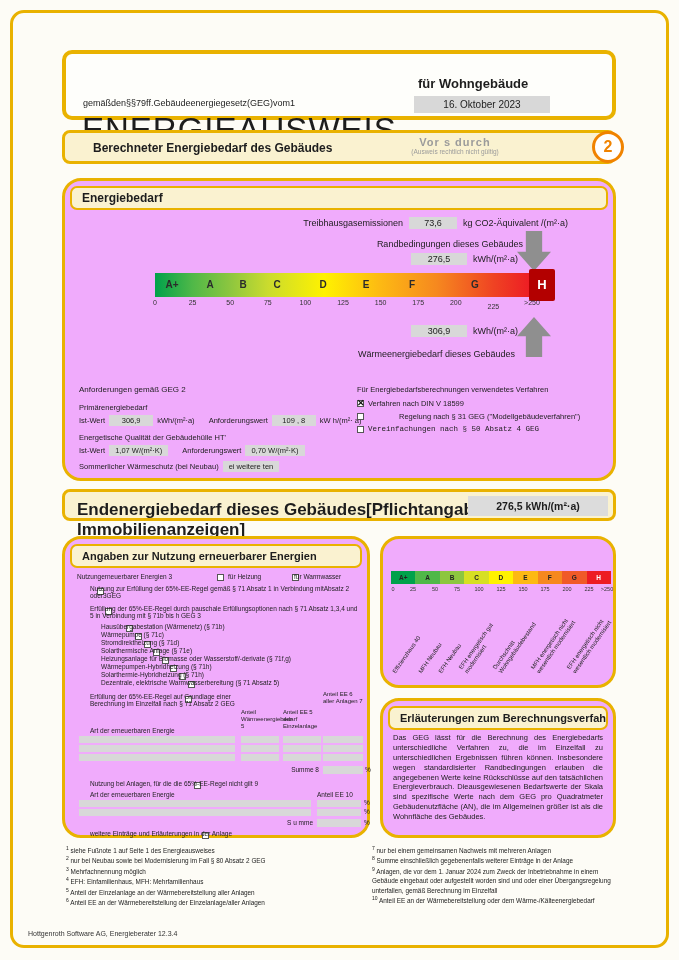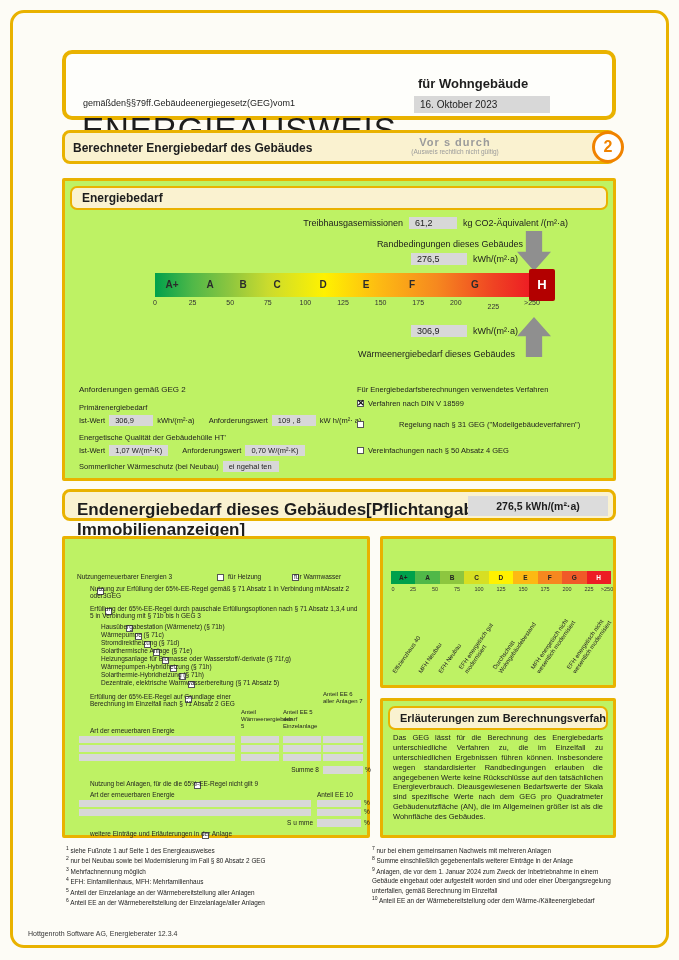--- a/index.html
+++ b/index.html
@@ -2,26 +2,26 @@
 <html><head>
 <meta charset="utf-8">
 <style>
   *{box-sizing:border-box;margin:0;padding:0;}
   html,body{margin:0;padding:0;}
   body{width:679px;height:960px;position:relative;overflow:hidden;background:#FDFCF6;
        font-family:"Liberation Sans",sans-serif;color:#1d1d1d;}
   .abs{position:absolute;}
   .frame{position:absolute;left:10px;top:10px;right:10px;bottom:12px;
          border:3px solid #E9B200;border-radius:14px;}
-  .sec{position:absolute;border:3px solid #E9B200;border-radius:2px;background:#bef264;}
+  .sec{position:absolute;border:3px solid #E9B200;border-radius:19px;background:#f0abfc;}
   .sechead{position:absolute;left:5px;right:5px;top:5px;height:24px;border:2px solid #E9B200;
            border-radius:7px;background:#FAF2D0;font-weight:bold;font-size:12px;
            line-height:20px;padding-left:10px;white-space:nowrap;overflow:hidden;}
   .strip{position:absolute;border:3px solid #E9B200;border-radius:8px;background:#FAF2D0;}
-  .vb{background:#D8D8D8;display:inline-block;padding:1px 6px;white-space:nowrap;}
+  .vb{background:#D8D8D8;display:inline-block;text-align:center;padding:1px 6px;white-space:nowrap;}
   .row{display:flex;gap:6px;align-items:center;font-size:9px;white-space:nowrap;}
   .srow{display:flex;gap:4px;align-items:center;font-size:7.5px;white-space:nowrap;}
   .rlabel{text-align:right;display:inline-block;}
   .u{}
   .cb{display:inline-block;width:7px;height:7px;border:1px solid #555;background:#fff;
       position:relative;flex:none;vertical-align:middle;}
   .cb.checked::after{content:"✕";position:absolute;left:-1px;top:-3.5px;font-size:9px;
       font-weight:bold;color:#111;}
   .arrow-down{background:#8F8F8F;clip-path:polygon(26% 0,74% 0,74% 52%,100% 52%,50% 100%,0 52%,26% 52%);}
   .arrow-up{background:#8F8F8F;clip-path:polygon(50% 0,100% 48%,74% 48%,74% 100%,26% 100%,26% 48%,0 48%);}
@@ -57,38 +57,38 @@
 <div class="frame"></div>
 
 <div class="abs" style="left:62px;top:50px;width:554px;height:70px;border:4px solid #E9B200;border-radius:10px;background:#FEFEFB;">
   <div class="abs" style="left:16px;top:15px;font-size:33px;letter-spacing:1px;margin-top:42px;">ENERGIEAUSWEIS</div>
   <div class="abs" style="left:17px;top:44px;font-size:9px;">gemäßden§§79ff.Gebäudeenergiegesetz(GEG)vom1</div>
   <div class="abs" style="left:352px;top:22px;font-size:13px;font-weight:bold;">für Wohngebäude</div>
   <div class="abs vb" style="left:348px;top:42px;width:136px;height:17px;font-size:10px;line-height:15px;">16. Oktober 2023</div>
 </div>
 
 <div class="strip" style="left:62px;top:130px;width:554px;height:34px;">
-  <div class="abs" style="left:8px;top:8px;font-size:12px;font-weight:bold;text-align:center;">Berechneter Energiebedarf des Gebäudes</div>
+  <div class="abs" style="left:28px;top:8px;font-size:12px;font-weight:bold;text-align:center;">Berechneter Energiebedarf des Gebäudes</div>
   <div class="abs" style="left:300px;top:3px;width:180px;text-align:center;color:#9B9B9B;">
     <div style="font-size:11px;font-weight:bold;letter-spacing:1px;">Vor s durch</div>
     <div style="font-size:6.5px;">(Ausweis rechtlich nicht gültig)</div>
   </div>
 </div>
 <div class="abs" style="left:592px;top:131px;width:32px;height:32px;border:3px solid #F08300;border-radius:50%;background:#fff;text-align:center;">
   <span style="color:#F08300;font-weight:bold;font-size:16px;line-height:26px;">2</span>
 </div>
 
 <section class="sec" style="left:62px;top:178px;width:554px;height:303px;">
   <div class="sechead">
     <span>Energiebedarf</span>
   </div>
 
   <div class="row abs" style="left:90px;top:36px;">
     <span class="rlabel" style="width:248px;">Treibhausgasemissionen</span>
-    <span class="vb" style="min-width:48px;">61,2</span>
+    <span class="vb" style="min-width:48px;">73,6</span>
     <span>kg CO2-Äquivalent /(m²·a)</span>
   </div>
 
   <div class="abs rlabel" style="left:200px;top:58px;width:258px;font-size:9px;">Randbedingungen dieses Gebäudes</div>
   <div class="row abs" style="left:346px;top:72px;">
     <span class="vb" style="min-width:56px;">276,5</span>
     <span>kWh/(m²·a)</span>
   </div>
   <div class="abs arrow-down" style="left:452px;top:50px;width:34px;height:40px;"></div>
 
@@ -137,46 +137,49 @@
   </div>
   <div class="abs u" style="left:14px;top:252px;font-size:7.5px;">Energetische Qualität der Gebäudehülle HT'</div>
   <div class="srow abs" style="left:14px;top:264px;">
     <span>Ist-Wert</span>
     <span class="vb">1,07 W/(m²·K)</span>
     <span style="margin-left:10px;">Anforderungswert</span>
     <span class="vb">0,70 W/(m²·K)</span>
   </div>
   <div class="srow abs" style="left:14px;top:280px;">
     <span>Sommerlicher Wärmeschutz (bei Neubau)</span>
-    <span class="vb" style="min-width:56px;">ei ngehal ten</span>
+    <span class="vb" style="min-width:56px;">ei weitere ten</span>
   </div>
 
   <div class="abs" style="left:292px;top:204px;width:252px;font-size:7.5px;">
     <div class="u">Für Energiebedarfsberechnungen verwendetes Verfahren</div>
     <div class="srow" style="margin-top:5px;">
       <span class="cb checked"></span>
       <span>Verfahren nach DIN V 18599</span>
     </div>
-    <div class="srow" style="margin-top:12px;gap:35px;">
+    <div class="srow" style="margin-top:4px;gap:35px;">
       <span class="cb"></span>
       <span>Regelung nach § 31 GEG ("Modellgebäudeverfahren")</span>
     </div>
-    <div class="srow" style="margin-top:17px;">
+    <div class="srow" style="margin-top:4px;font-family:Liberation Mono, monospace;">
       <span class="cb"></span>
       <span>Vereinfachungen nach § 50 Absatz 4 GEG</span>
     </div>
   </div>
 </section>
 
 <div class="strip" style="left:62px;top:489px;width:554px;height:32px;">
   <div class="abs" style="left:12px;top:8px;font-size:17px;font-weight:bold;">Endenergiebedarf dieses Gebäudes[Pflichtangabe in Immobilienanzeigen]</div>
   <div class="abs" style="right:5px;top:4px;width:140px;height:20px;background:#DCDCDC;text-align:center;font-size:10.5px;font-weight:bold;line-height:20px;">276,5 kWh/(m²·a)</div>
 </div>
 
 <section class="sec" style="left:62px;top:536px;width:308px;height:302px;font-size:6.5px;">
+  <div class="sechead" style="font-size:11px;">
+    <span>Angaben zur Nutzung erneuerbarer Energien</span>
+  </div>
 
   <div class="abs" style="left:12px;top:34px;">Nutzungerneuerbarer Energien 3</div>
   <span class="cb abs" style="left:152px;top:34px;"></span>
   <div class="abs" style="left:163px;top:34px;">für Heizung</div>
   <span class="cb abs" style="left:218px;top:34px;"></span>
   <div class="abs" style="left:229px;top:34px;">für Warmwasser</div>
 
   <span class="cb abs" style="left:14px;top:48px;"></span>
   <div class="abs" style="left:25px;top:46px;width:272px;">Nutzung zur Erfüllung der 65%-EE-Regel gemäß § 71 Absatz 1 in Verbindung mitAbsatz 2 oder3GEG</div>
 

